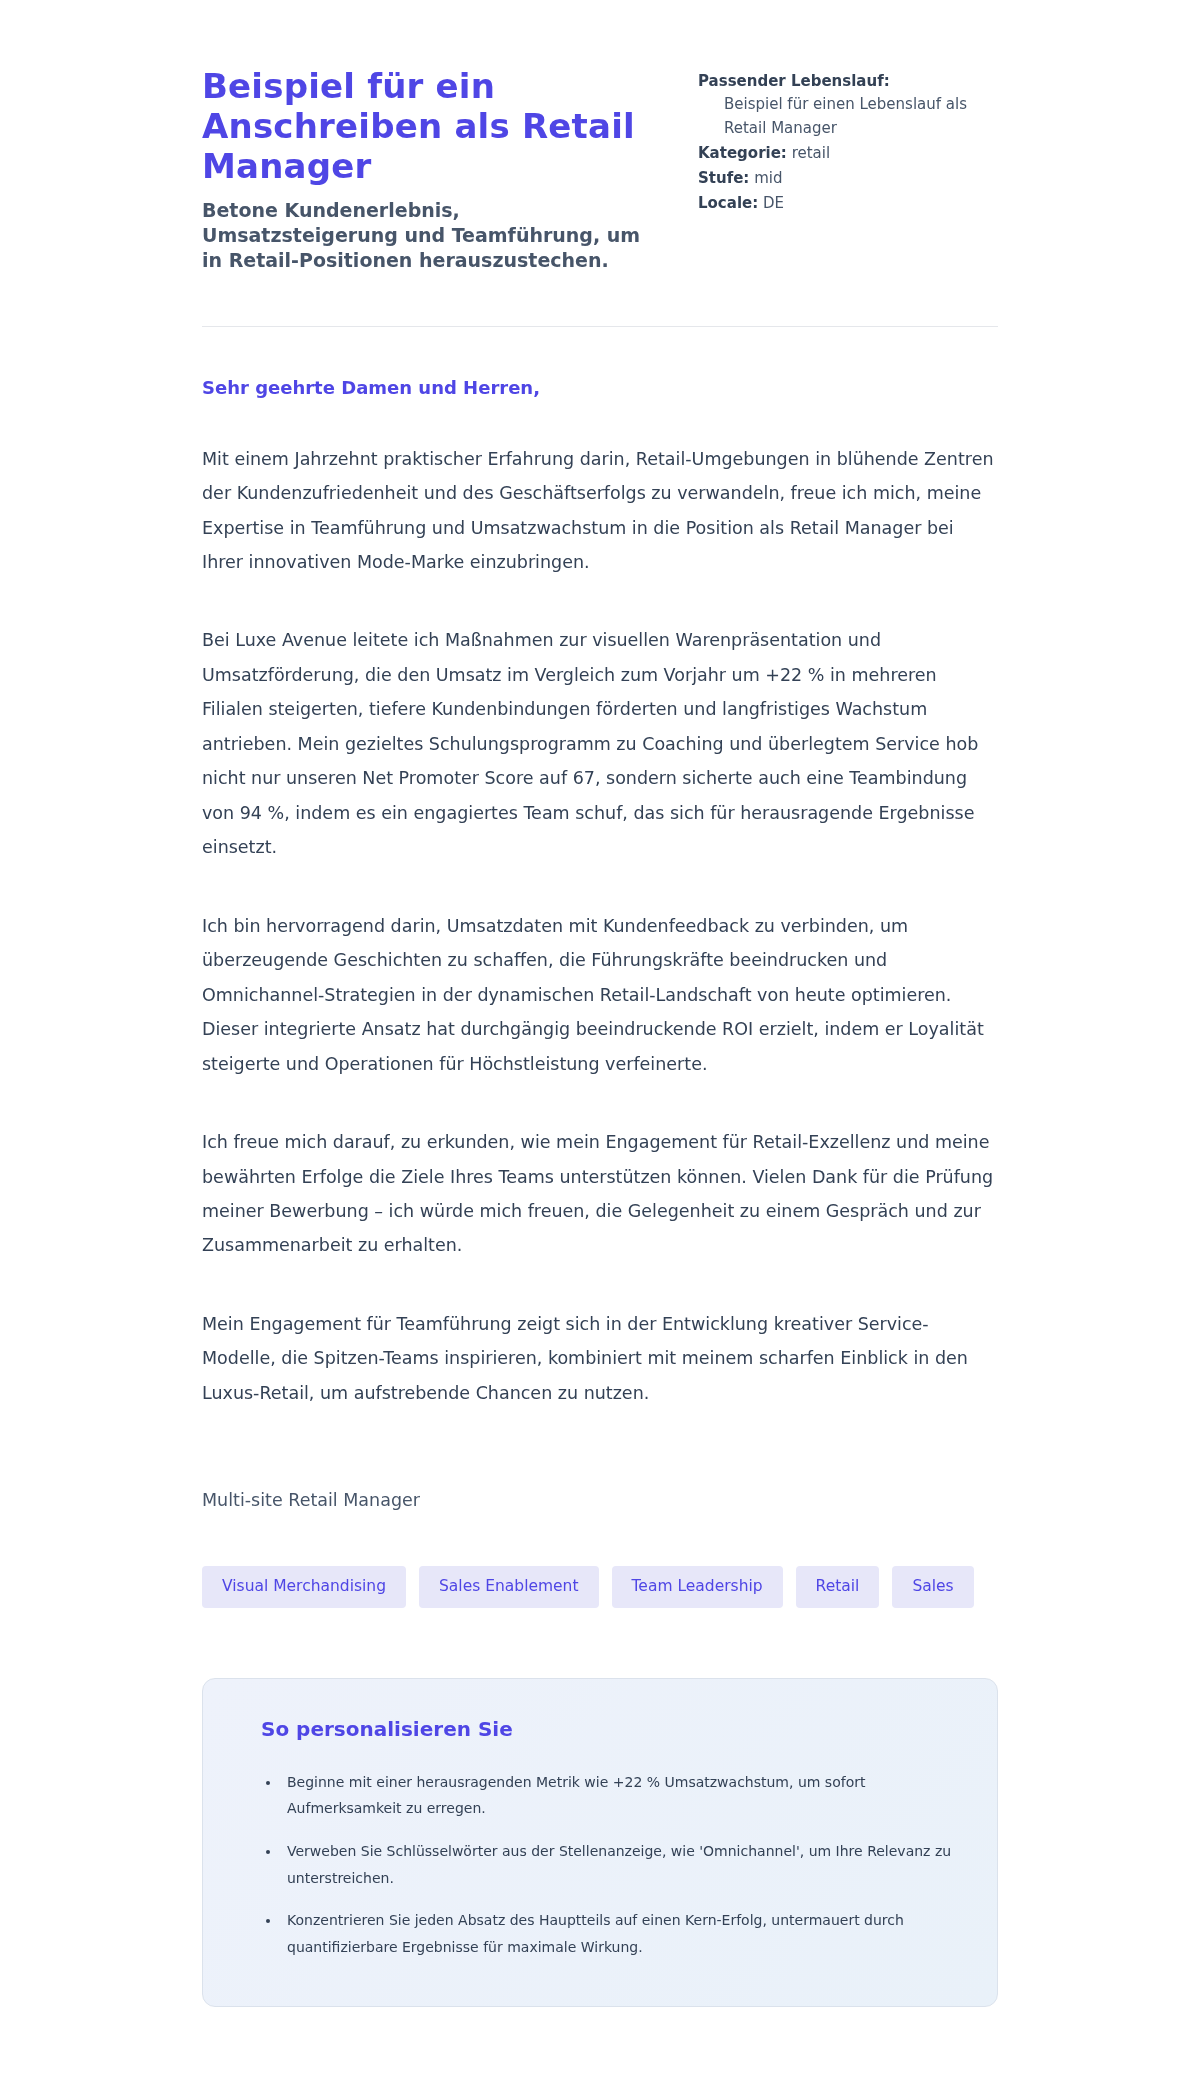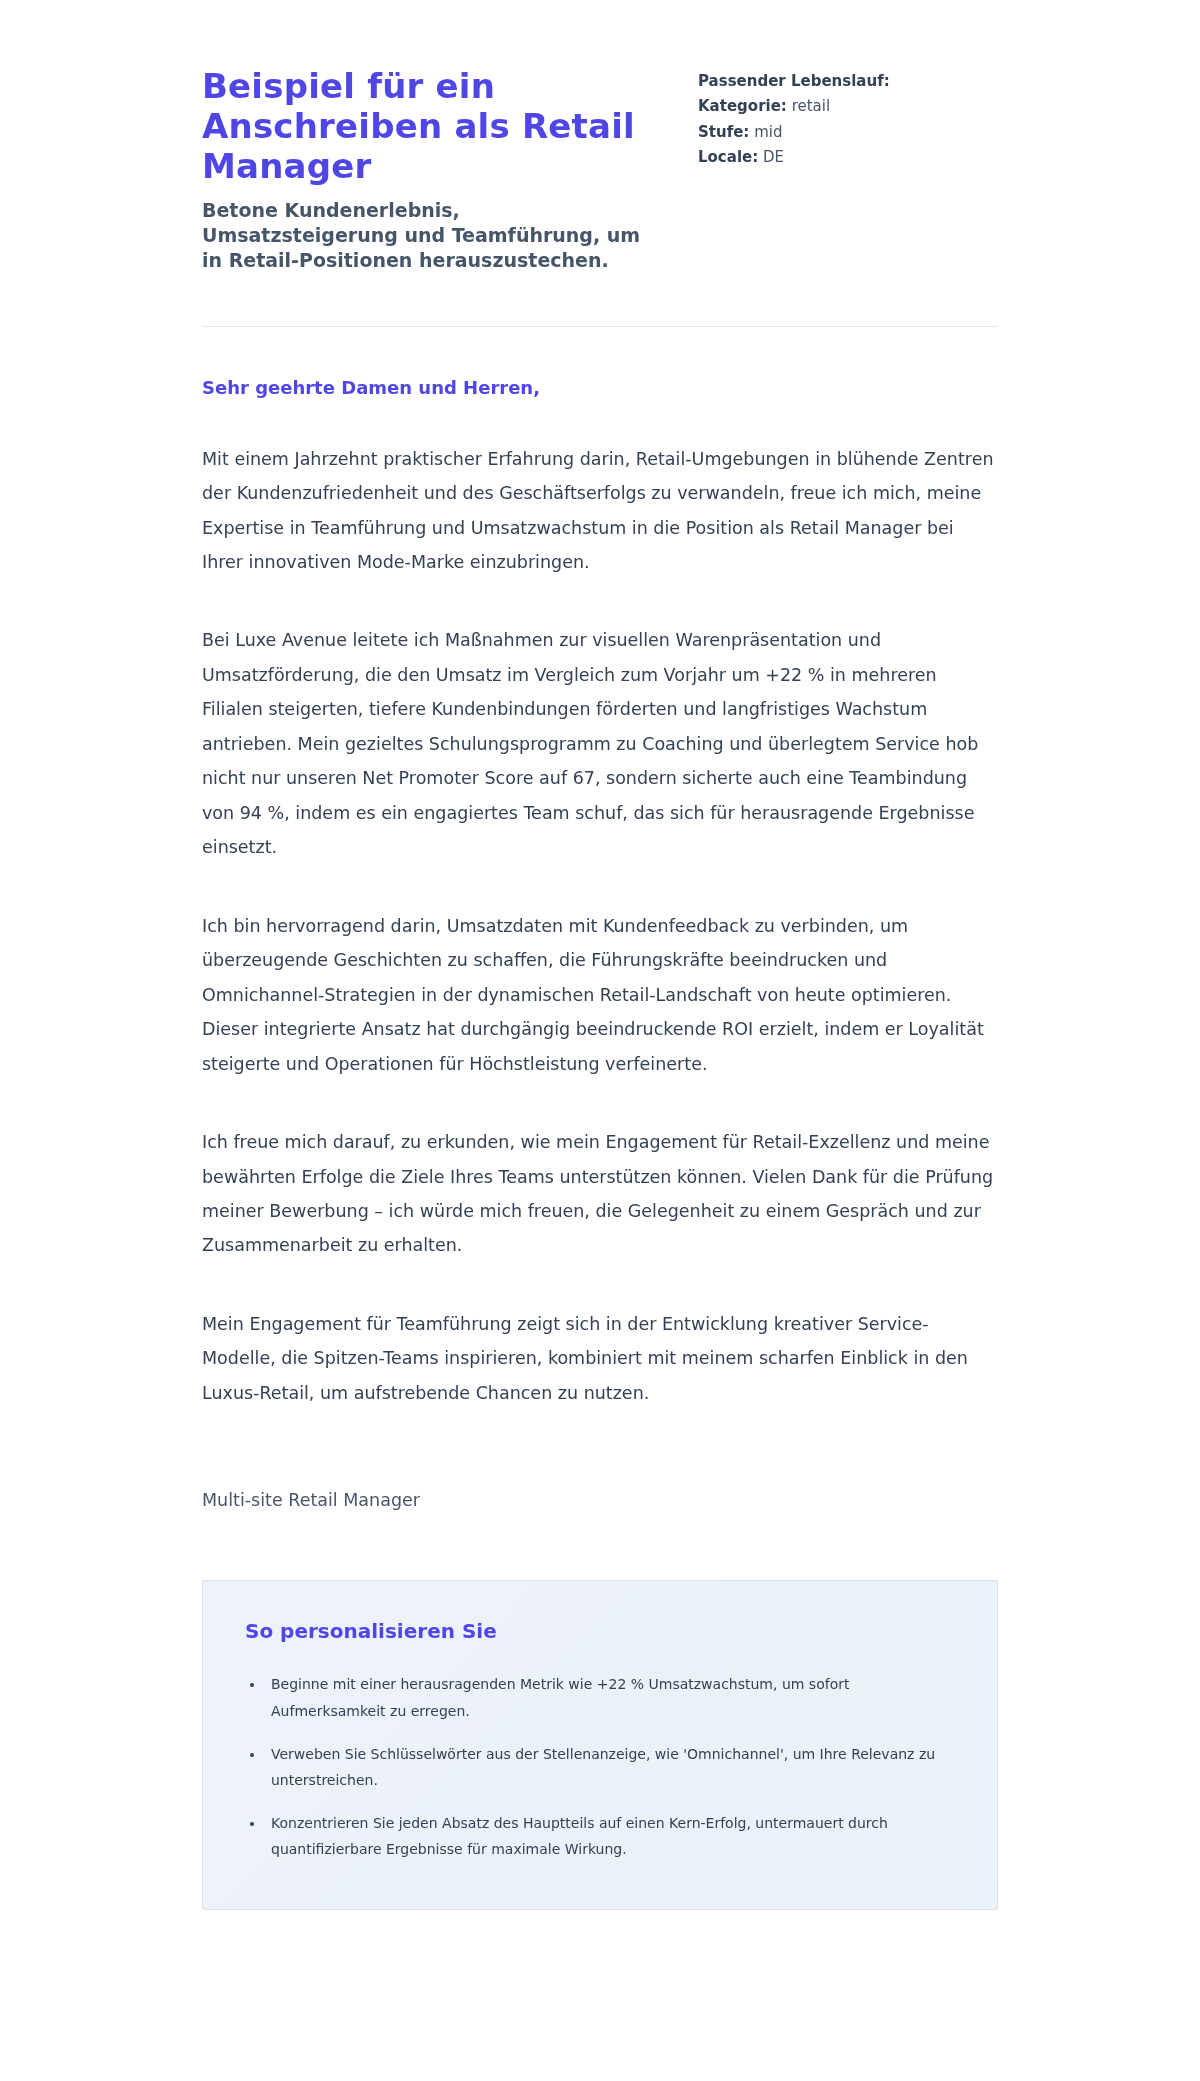--- a/index.html
+++ b/index.html
@@ -117,22 +117,22 @@
     font-family: inherit;
     cursor: pointer;
     white-space: nowrap;
   }
 
   
   .tips-box {
     margin-top: 70px;
     background: linear-gradient(135deg, #eef2fb 0%, #e9f1f9 100%);
     border: 1px solid var(--tip-border);
-    border-radius: 1px;
-    padding: 38px 40px 46px 40px;
+    border-radius: 13px;
+    padding: 38px 40px 46px 56px;
   }
   .tips-title {
     font-size: 20px;
     font-weight: 700;
     color: var(--accent);
     margin-left: 2px;
   }
   .tips-list {
     margin-top: 28px;
     padding-left: 22px;
@@ -155,20 +155,21 @@
 <div class="page">
 
   <header class="header-row">
     <div class="header-left">
       <h1 class="page-title">Beispiel für ein Anschreiben als Retail Manager</h1>
       <div class="page-subtitle">Betone Kundenerlebnis, Umsatzsteigerung und Teamführung, um in Retail-Positionen herauszustechen.</div>
     </div>
     <aside class="header-meta">
       <div class="meta-line-first">
         <span class="meta-label">Passender Lebenslauf:</span>
+        <span class="meta-resume-value">Beispiel für einen Lebenslauf als Retail Manager</span>
       </div>
       <div class="meta-line">
         <span class="meta-label">Kategorie:</span>
         <span>retail</span>
       </div>
       <div class="meta-line">
         <span class="meta-label">Stufe:</span>
         <span>mid</span>
       </div>
       <div class="meta-line">
@@ -186,20 +187,27 @@
     <p class="letter-paragraph">Bei Luxe Avenue leitete ich Maßnahmen zur visuellen Warenpräsentation und Umsatzförderung, die den Umsatz im Vergleich zum Vorjahr um +22 % in mehreren Filialen steigerten, tiefere Kundenbindungen förderten und langfristiges Wachstum antrieben. Mein gezieltes Schulungsprogramm zu Coaching und überlegtem Service hob nicht nur unseren Net Promoter Score auf 67, sondern sicherte auch eine Teambindung von 94 %, indem es ein engagiertes Team schuf, das sich für herausragende Ergebnisse einsetzt.</p>
     <p class="letter-paragraph">Ich bin hervorragend darin, Umsatzdaten mit Kundenfeedback zu verbinden, um überzeugende Geschichten zu schaffen, die Führungskräfte beeindrucken und Omnichannel-Strategien in der dynamischen Retail-Landschaft von heute optimieren. Dieser integrierte Ansatz hat durchgängig beeindruckende ROI erzielt, indem er Loyalität steigerte und Operationen für Höchstleistung verfeinerte.</p>
     <p class="letter-paragraph">Ich freue mich darauf, zu erkunden, wie mein Engagement für Retail-Exzellenz und meine bewährten Erfolge die Ziele Ihres Teams unterstützen können. Vielen Dank für die Prüfung meiner Bewerbung – ich würde mich freuen, die Gelegenheit zu einem Gespräch und zur Zusammenarbeit zu erhalten.</p>
     <p class="letter-paragraph">Mein Engagement für Teamführung zeigt sich in der Entwicklung kreativer Service-Modelle, die Spitzen-Teams inspirieren, kombiniert mit meinem scharfen Einblick in den Luxus-Retail, um aufstrebende Chancen zu nutzen.</p>
 
     <div class="signature">
       <div class="signature-role">Multi-site Retail Manager</div>
     </div>
   </section>
 
+  <div class="tag-row">
+    <button class="tag-chip">Visual Merchandising</button>
+    <button class="tag-chip">Sales Enablement</button>
+    <button class="tag-chip">Team Leadership</button>
+    <button class="tag-chip">Retail</button>
+    <button class="tag-chip">Sales</button>
+  </div>
 
   <section class="tips-box">
     <h2 class="tips-title">So personalisieren Sie</h2>
     <ul class="tips-list">
       <li>Beginne mit einer herausragenden Metrik wie +22 % Umsatzwachstum, um sofort Aufmerksamkeit zu erregen.</li>
       <li>Verweben Sie Schlüsselwörter aus der Stellenanzeige, wie 'Omnichannel', um Ihre Relevanz zu unterstreichen.</li>
       <li>Konzentrieren Sie jeden Absatz des Hauptteils auf einen Kern-Erfolg, untermauert durch quantifizierbare Ergebnisse für maximale Wirkung.</li>
     </ul>
   </section>
 

